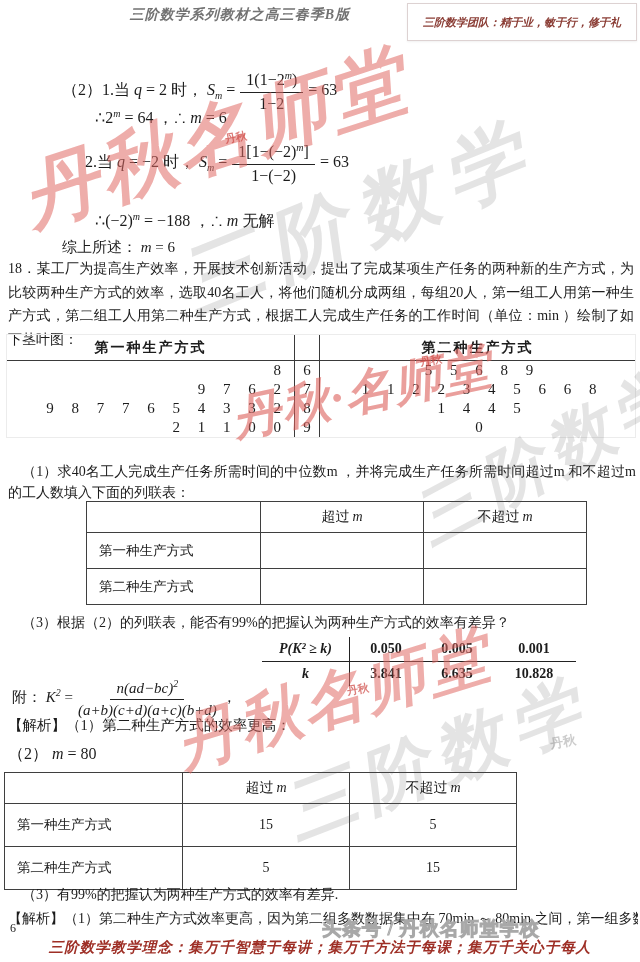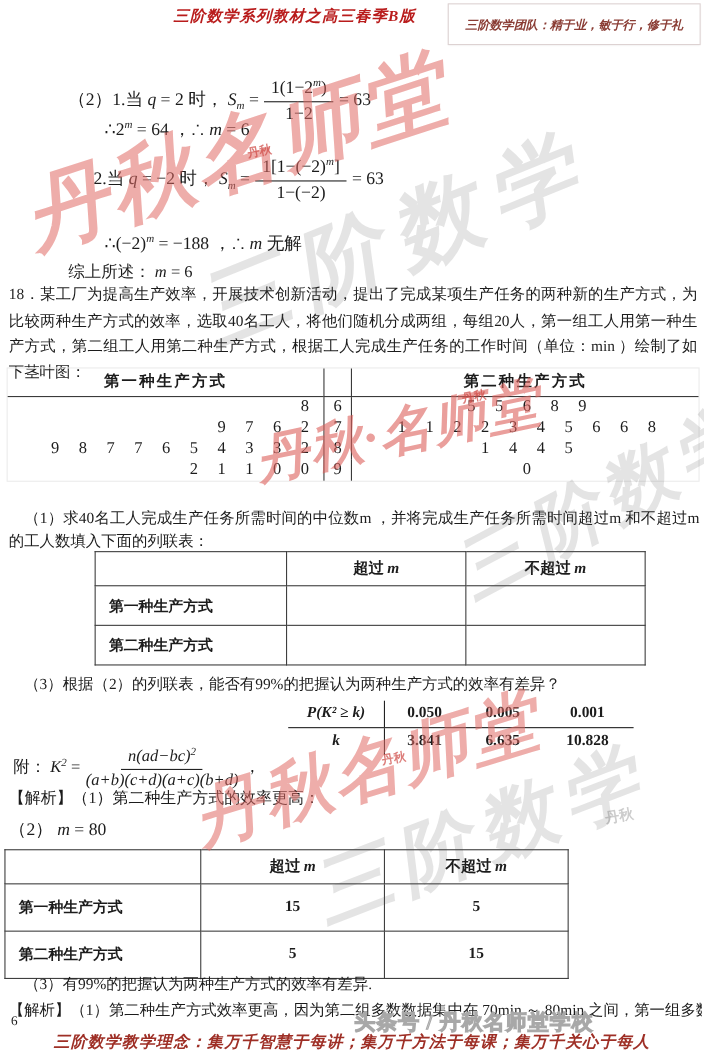--- a/index.html
+++ b/index.html
@@ -1,20 +1,20 @@
 <!DOCTYPE html>
 <html><head>
 <meta charset="utf-8">
 <style>
   html,body{margin:0;padding:0;}
   body{width:640px;height:962px;background:#ffffff;font-family:"Liberation Serif","DejaVu Serif",serif;color:#1c1c1c;}
   .page{position:relative;width:640px;height:962px;overflow:hidden;background:#fff;}
 
   
-  .doc-title{position:absolute;top:6px;left:0;width:480px;text-align:center;font-size:14px;font-weight:bold;font-style:italic;letter-spacing:1px;color:#b91c1c;margin-left:28px;}
+  .doc-title{position:absolute;top:6px;left:0;width:480px;text-align:center;font-size:14px;font-weight:bold;font-style:italic;letter-spacing:1px;color:#737373;}
   .team-box{position:absolute;top:3px;right:3px;width:228px;height:36px;border:1px solid #ddd2d2;box-shadow:0 1px 2px rgba(0,0,0,0.06);display:flex;align-items:center;justify-content:center;font-size:11px;font-weight:bold;font-style:italic;color:#8a3c34;}
 
   
   .math{position:absolute;font-size:16px;white-space:nowrap;}
   .math .v{font-style:italic;font-family:"Liberation Serif",serif;}
   .math sub{font-size:10px;font-style:italic;}
   .math sup{font-size:10px;font-style:italic;}
   .frac{display:inline-flex;flex-direction:column;align-items:center;vertical-align:middle;margin:0 5px;line-height:1.15;}
   .frac .num{padding:0 6px 2px;border-bottom:1.4px solid #222;}
   .frac .den{padding-top:2px;}
@@ -35,21 +35,21 @@
   .stemleaf{position:absolute;top:334px;left:6px;width:628px;border:1px solid #ececec;background:transparent;font-size:15px;}
   .sl-grid{display:grid;grid-template-columns:287px 26px 1fr;}
   .sl-cell{height:19px;line-height:19px;}
   .sl-h{height:25px;line-height:25px;border-bottom:1px solid #3a3a3a;text-align:center;font-weight:600;letter-spacing:2px;font-size:14px;}
   .sl-stemcol{border-left:1px solid #3a3a3a;border-right:1px solid #3a3a3a;text-align:center;}
   .sl-left{text-align:right;padding-right:8px;letter-spacing:5px;word-spacing:4px;}
   .sl-right{text-align:center;padding-left:8px;letter-spacing:5px;word-spacing:4px;}
 
   
   table{border-collapse:collapse;}
-  td{border:1px solid #3f3f3f;font-size:14px;font-weight:bold;}
+  td{border:1px solid #3f3f3f;font-size:14px;}
   .ctable .lab{padding-left:12px;font-size:13.5px;}
   .ctable .hd{text-align:center;height:28px;}
   .ctable .cv{text-align:center;}
   .ctable .vm{font-style:italic;margin-left:3px;}
   .empty-table{position:absolute;top:501px;left:86px;}
   .empty-table td{width:160px;}
   .empty-table .dr td{height:33px;}
   .filled-table{position:absolute;top:772px;left:4px;}
   .filled-table td{width:164px;}
   .filled-table .dr td{height:40px;}

